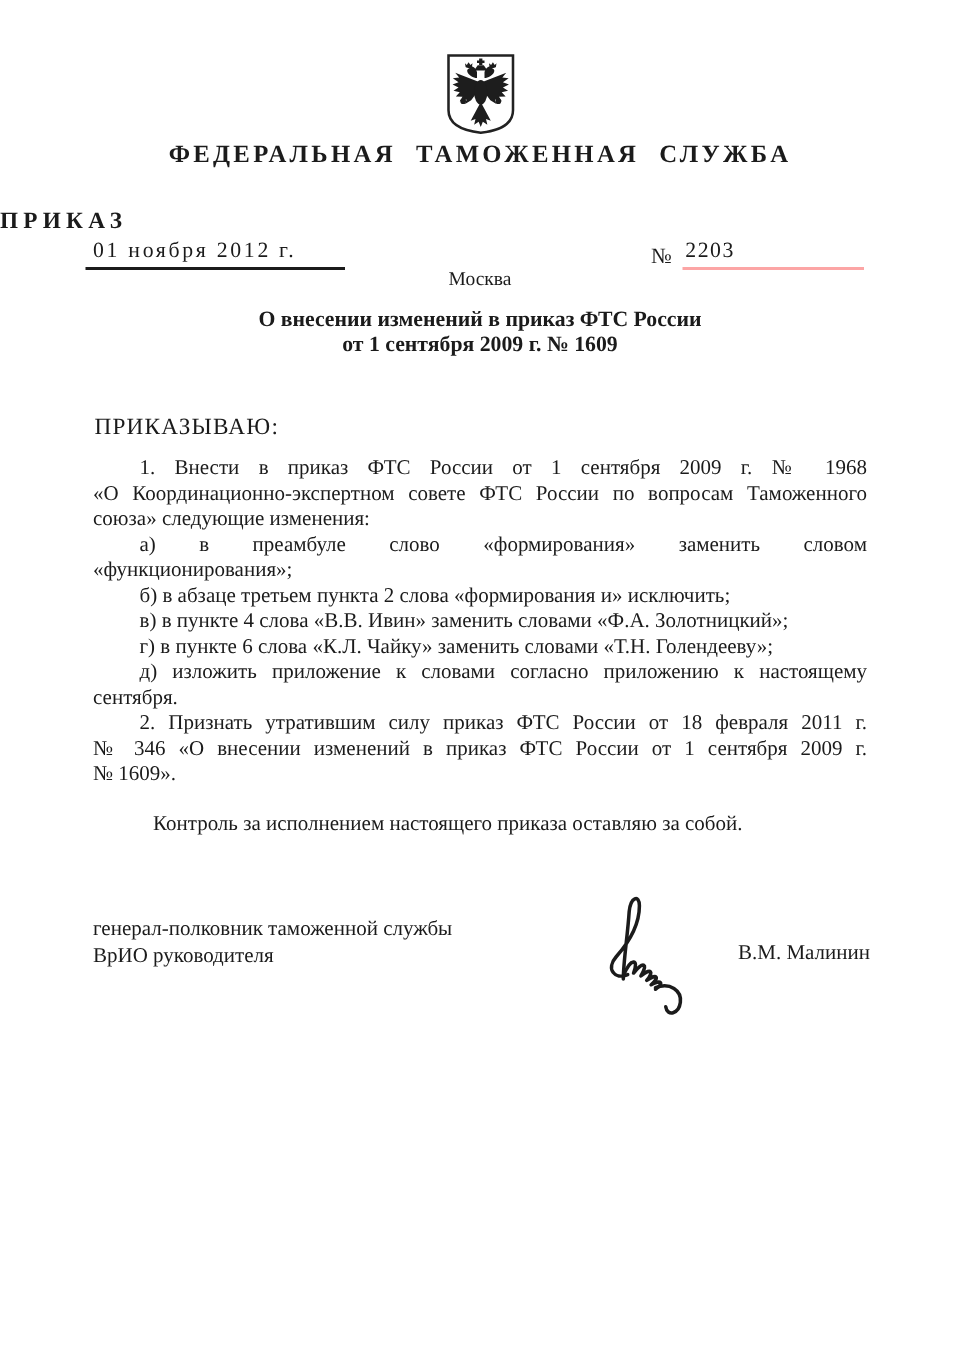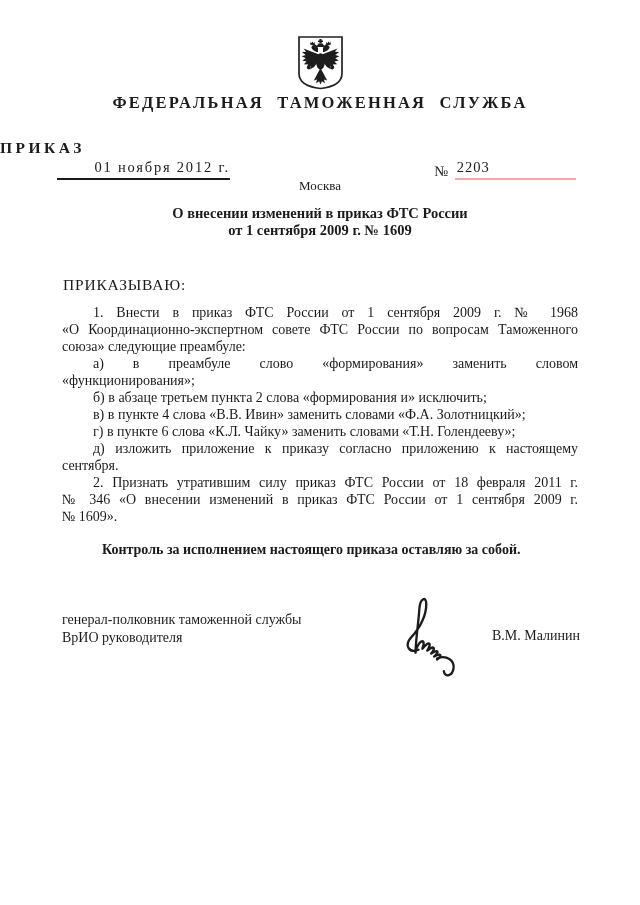--- a/index.html
+++ b/index.html
@@ -14,36 +14,36 @@
     position:absolute; top:93px; left:0; width:640px; text-align:center;
     font-weight:bold; font-size:16.5px; letter-spacing:2.2px; word-spacing:7px;
   }
   .doctype {
     position:absolute; top:139px; left:0; width:640px; text-align:left;
     font-weight:bold; font-size:15.5px; letter-spacing:3.5px;
   }
   .date {
     position:absolute; left:57px; top:159px; width:168px;
     border-bottom:2px solid #1b1b1b; padding:0 0 2px 5px;
-    font-size:14.5px; letter-spacing:1.8px; white-space:nowrap;text-align:right;
+    font-size:14.5px; letter-spacing:1.8px; white-space:nowrap;
   }
   .numwrap { position:absolute; left:434px; top:159px; width:142px; display:flex; align-items:flex-end; }
   .numsign { font-size:14.5px; margin-right:7px; }
   .numval { flex:1; border-bottom:2px solid #fca5a5; font-size:14.5px; padding:0 0 2px 2px; letter-spacing:1px; }
   .city { position:absolute; top:178px; left:0; width:640px; text-align:center; font-size:13px; }
   .title {
     position:absolute; top:205px; left:0; width:640px; text-align:center;
     font-weight:bold; font-size:14.5px; line-height:17px;
   }
   .decree { position:absolute; top:276px; left:63px; font-size:15.5px; letter-spacing:0.8px; }
   .bodytext { position:absolute; top:304px; left:62px; width:516px; font-size:14px; line-height:17px; }
   .line { text-align:justify; text-align-last:justify; }
   .line.first { text-indent:31px; }
   .line.last { text-align-last:left; }
-  .para.control { margin-top:16px;font-weight:bold; }
+  .para.control { margin-top:16px; }
   .para.control .line.first { text-indent:40px; }
   .sig-left { position:absolute; left:62px; top:611px; font-size:14px; line-height:18px; }
   .sig-name { position:absolute; right:60px; top:628px; font-size:14px; }
   .sig-mark { position:absolute; left:398px; top:594px; width:78px; height:88px; }
 </style>
 </head>
 <body>
 
 <div class="page">
 
@@ -83,37 +83,37 @@
     <div>О внесении изменений в приказ ФТС России</div>
     <div>от 1 сентября 2009 г. № 1609</div>
   </div>
 
   <div class="decree">ПРИКАЗЫВАЮ:</div>
 
   <div class="bodytext">
     <div class="para">
         <div class="line first">1. Внести в приказ ФТС России от 1 сентября 2009 г. № 1968</div>
         <div class="line">«О Координационно-экспертном совете ФТС России по вопросам Таможенного</div>
-        <div class="line last">союза» следующие преамбуле:</div>
+        <div class="line last">союза» следующие изменения:</div>
       </div>
     <div class="para">
         <div class="line first">а) в преамбуле слово «формирования» заменить словом</div>
         <div class="line last">«функционирования»;</div>
       </div>
     <div class="para">
         <div class="line first last">б) в абзаце третьем пункта 2 слова «формирования и» исключить;</div>
       </div>
     <div class="para">
         <div class="line first last">в) в пункте 4 слова «В.В. Ивин» заменить словами «Ф.А. Золотницкий»;</div>
       </div>
     <div class="para">
         <div class="line first last">г) в пункте 6 слова «К.Л. Чайку» заменить словами «Т.Н. Голендееву»;</div>
       </div>
     <div class="para">
-        <div class="line first">д) изложить приложение к приказу согласно приложению к настоящему</div>
+        <div class="line first">д) изложить приложение к словами согласно приложению к настоящему</div>
         <div class="line last">сентября.</div>
       </div>
     <div class="para">
         <div class="line first">2. Признать утратившим силу приказ ФТС России от 18 февраля 2011 г.</div>
         <div class="line">№ 346 «О внесении изменений в приказ ФТС России от 1 сентября 2009 г.</div>
         <div class="line last">№ 1609».</div>
       </div>
     <div class="para control">
         <div class="line first last">Контроль за исполнением настоящего приказа оставляю за собой.</div>
       </div>

